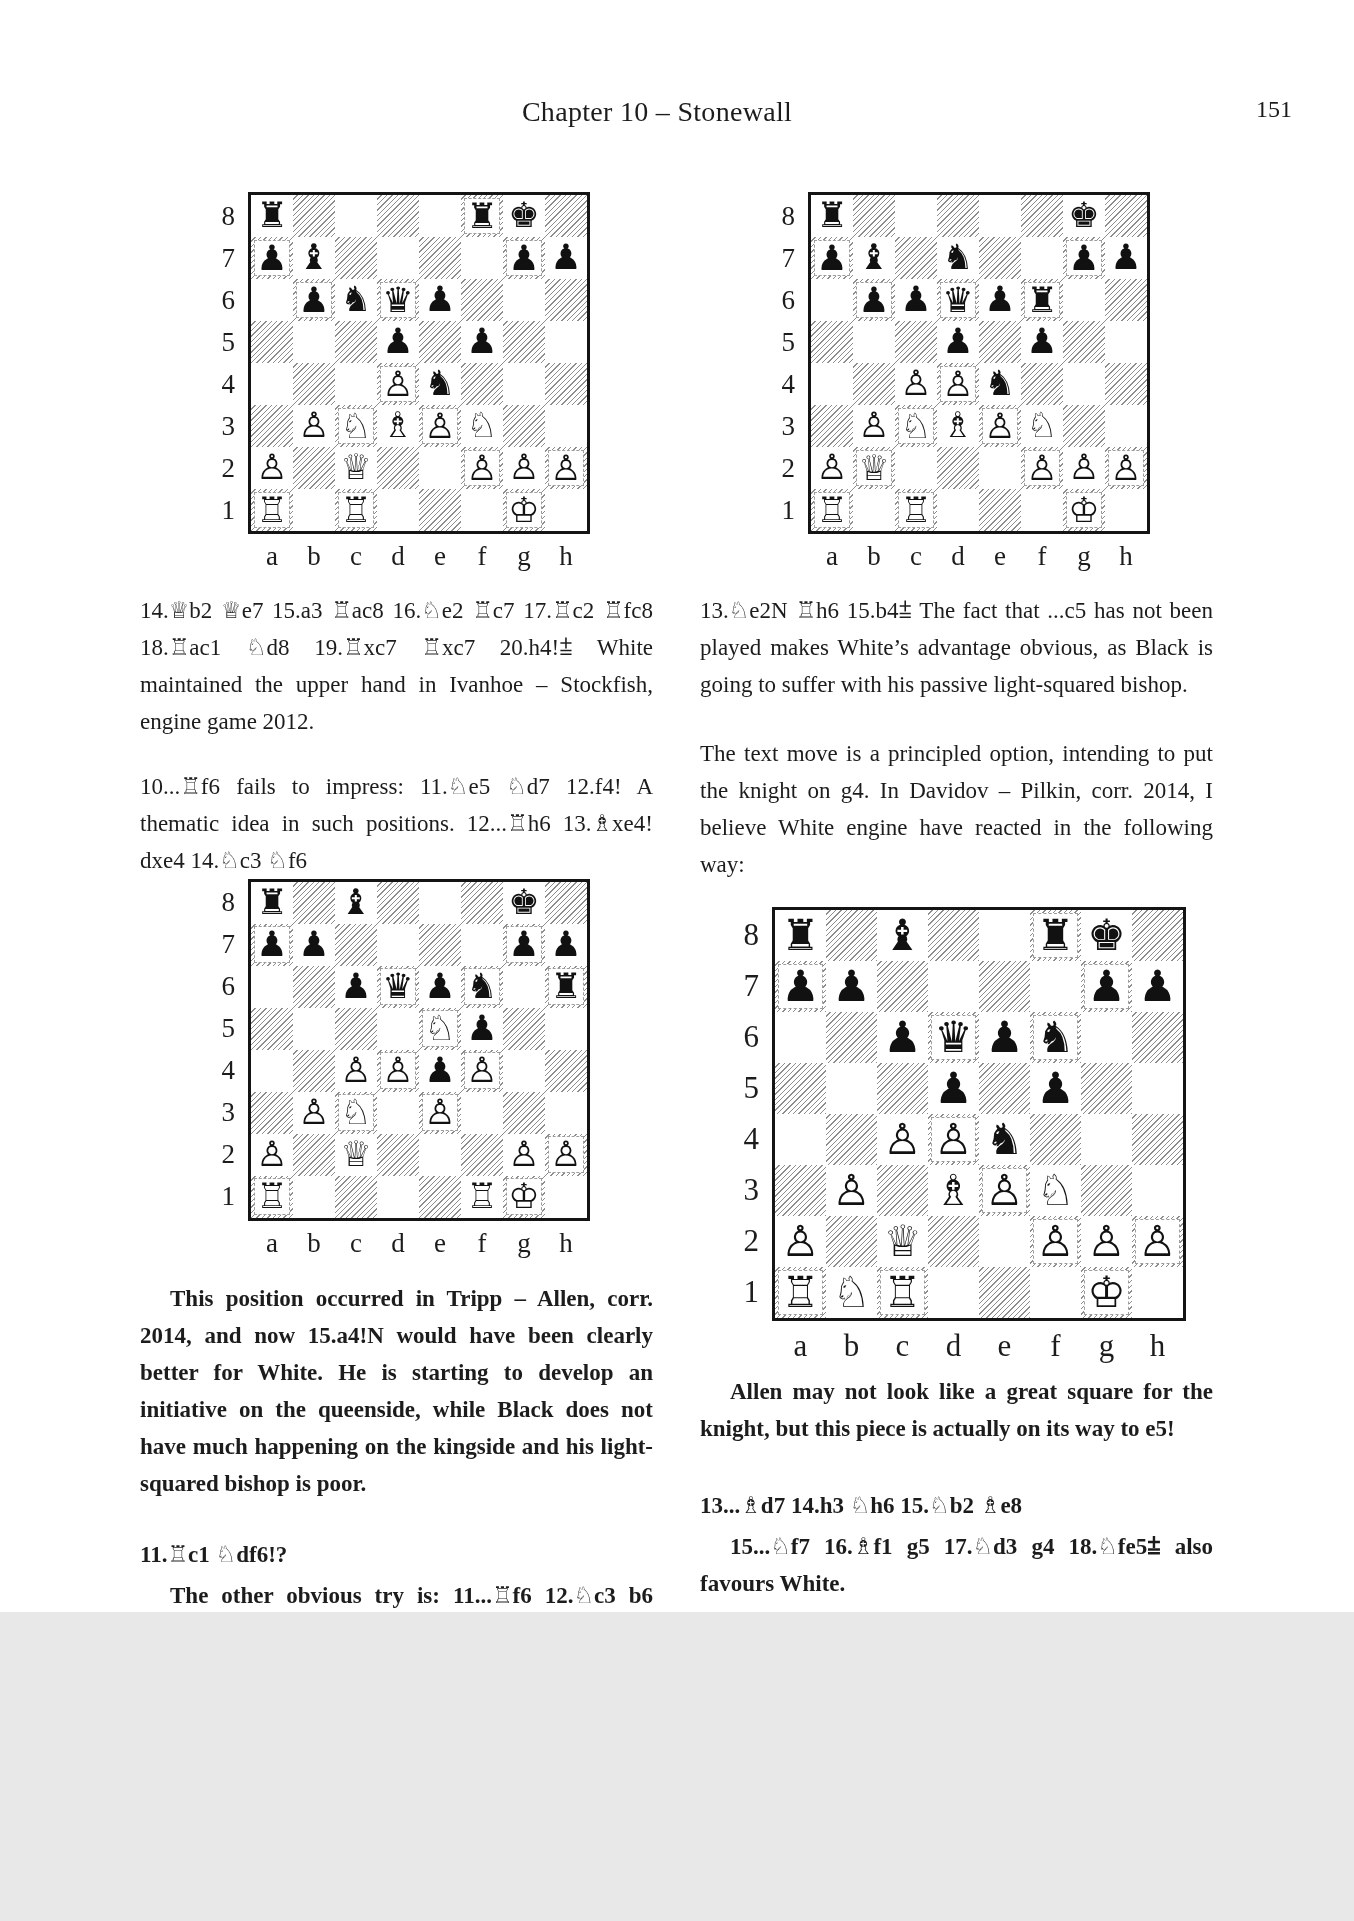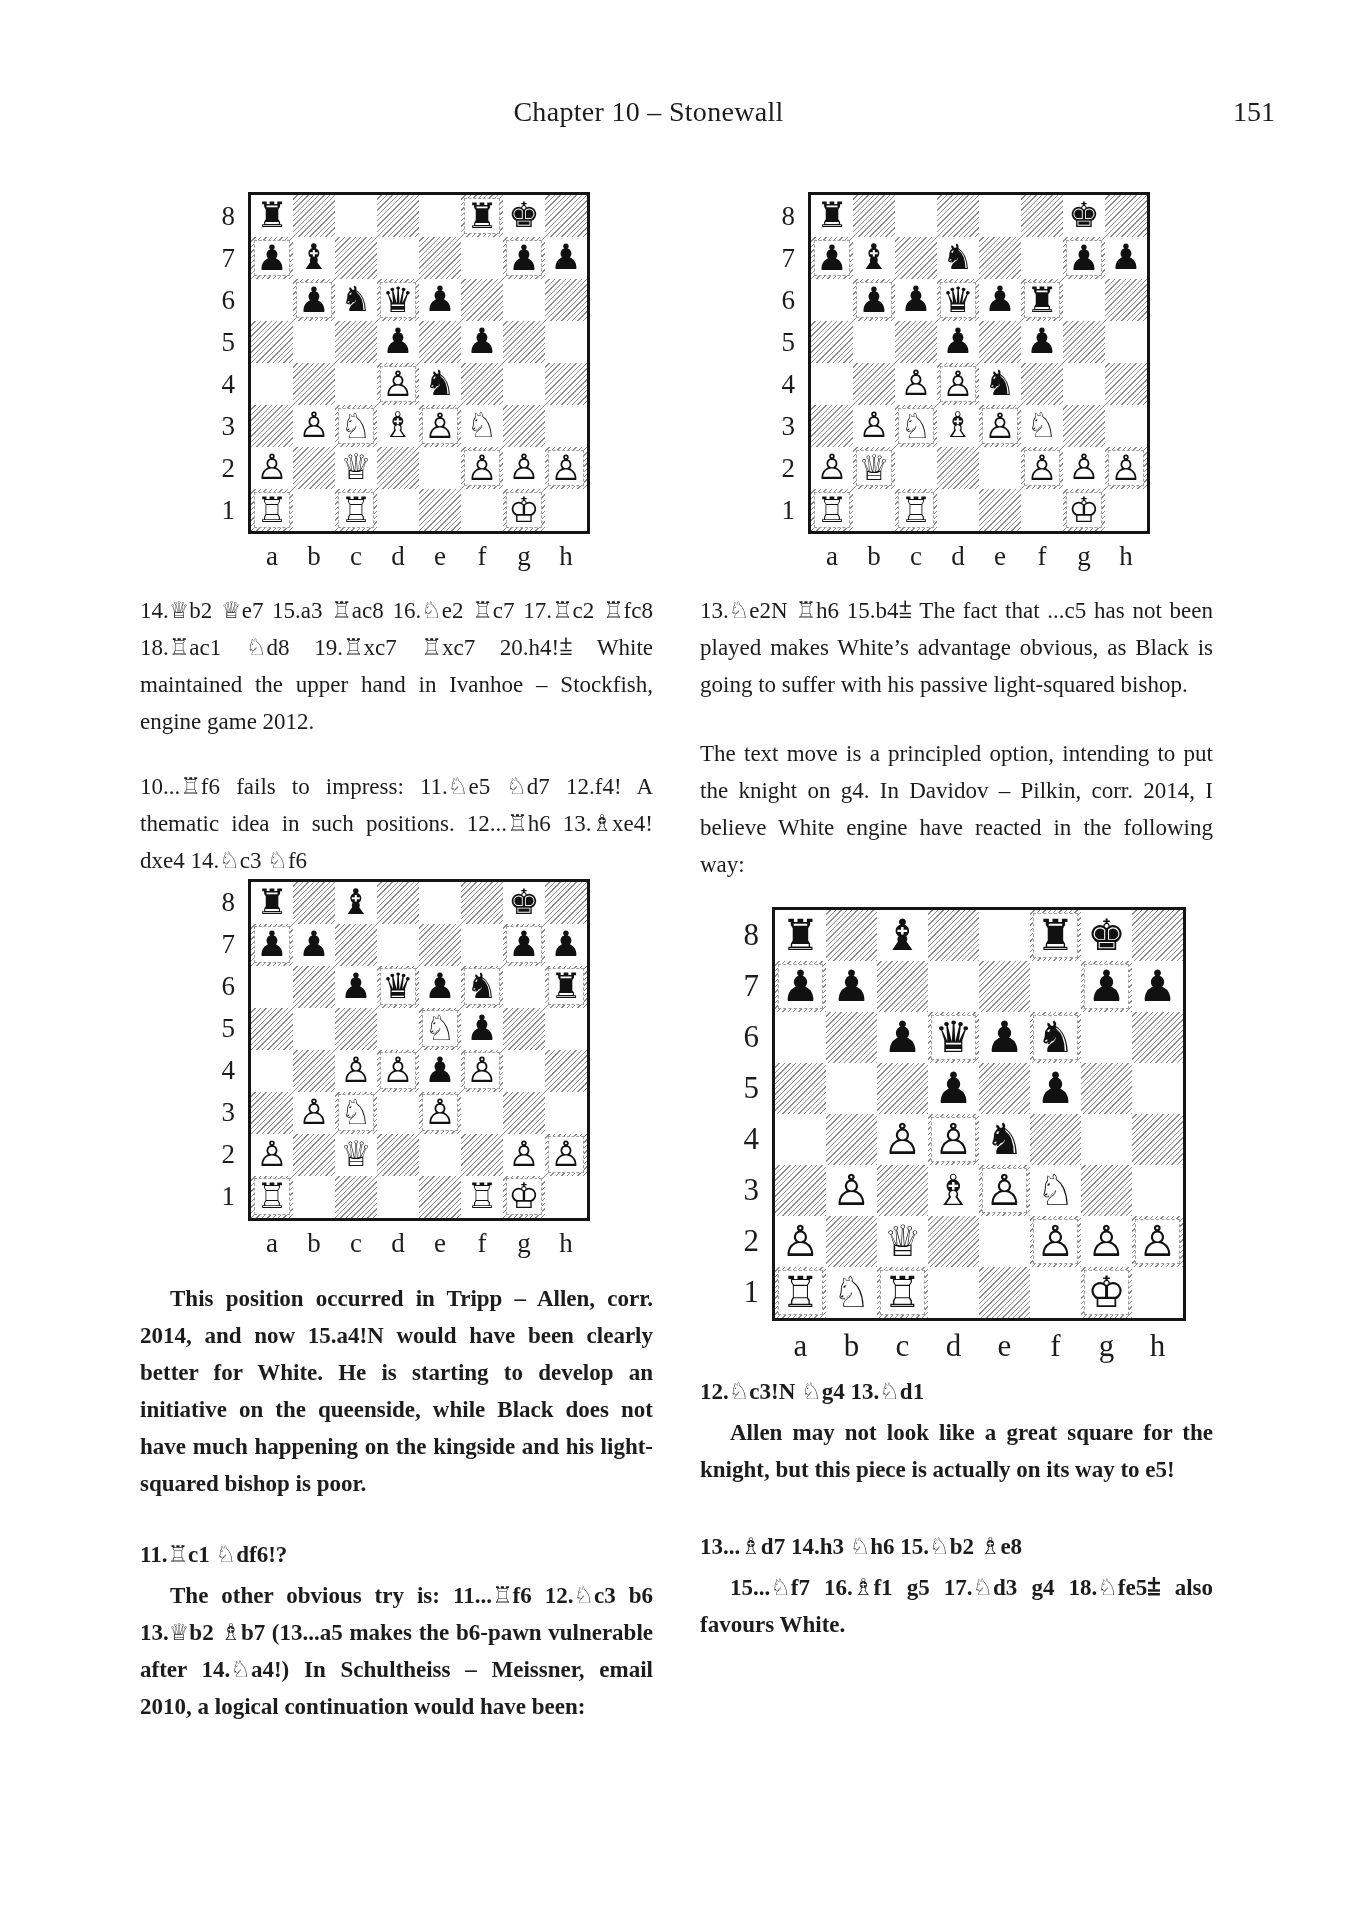--- a/index.html
+++ b/index.html
@@ -1,24 +1,24 @@
 <!DOCTYPE html>
 <html><head>
 <meta charset="utf-8">
 <style>
   html,body { margin:0; padding:0; background:#e8e8e8; }
   .page {
-    width:1354px; height:1921px; margin:0 auto; background:#ffffff;
-    position:relative; box-sizing:border-box; padding:96px 77px 0 140px;
+    width:1354px; height:1612px; margin:0 auto; background:#ffffff;
+    position:relative; box-sizing:border-box; padding:96px 60px 0 140px;
     font-family:"Liberation Serif","DejaVu Sans",serif; color:#1c1c1c;
   }
   
   .header { position:relative; height:40px; }
   .chapter-title { position:absolute; left:0; right:120px; text-align:center; font-size:28px; letter-spacing:0.3px; }
-  .page-number { position:absolute; right:2px; top:0; font-size:28px; }
+  .page-number { position:absolute; right:2px; top:0; font-size:24px; }
 
   
   .cols { display:flex; gap:47px; margin-top:56px; }
   .col { width:513px; }
 
   
   p { margin:0; font-size:23px; line-height:37px; text-align:justify; text-justify:inter-word; }
   p.indent { text-indent:30px;font-weight:bold; }
   p.heading { font-weight:bold; text-align:left; }
   .mb4{margin-bottom:4px} .mb6{margin-bottom:4px} .mb10{margin-bottom:10px}
@@ -885,20 +885,19 @@
             <div class="file-label">a</div>
             <div class="file-label">b</div>
             <div class="file-label">c</div>
             <div class="file-label">d</div>
             <div class="file-label">e</div>
             <div class="file-label">f</div>
             <div class="file-label">g</div>
             <div class="file-label">h</div>
           </div>
         </div>
-      <p class="heading mb4">12.♘c3!N ♘g4 13.♘d1</p>
       <p class="indent mb40">Allen may not look like a great square for the knight, but this piece is actually on its way to e5!</p>
       <p class="heading mb4">13...♗d7 14.h3 ♘h6 15.♘b2 ♗e8</p>
       <p class="indent">15...♘f7 16.♗f1 g5 17.♘d3 g4 18.♘fe5⩲ also favours White.</p>
     </div>
 
   </div>
 </div>
 
 </body></html>

